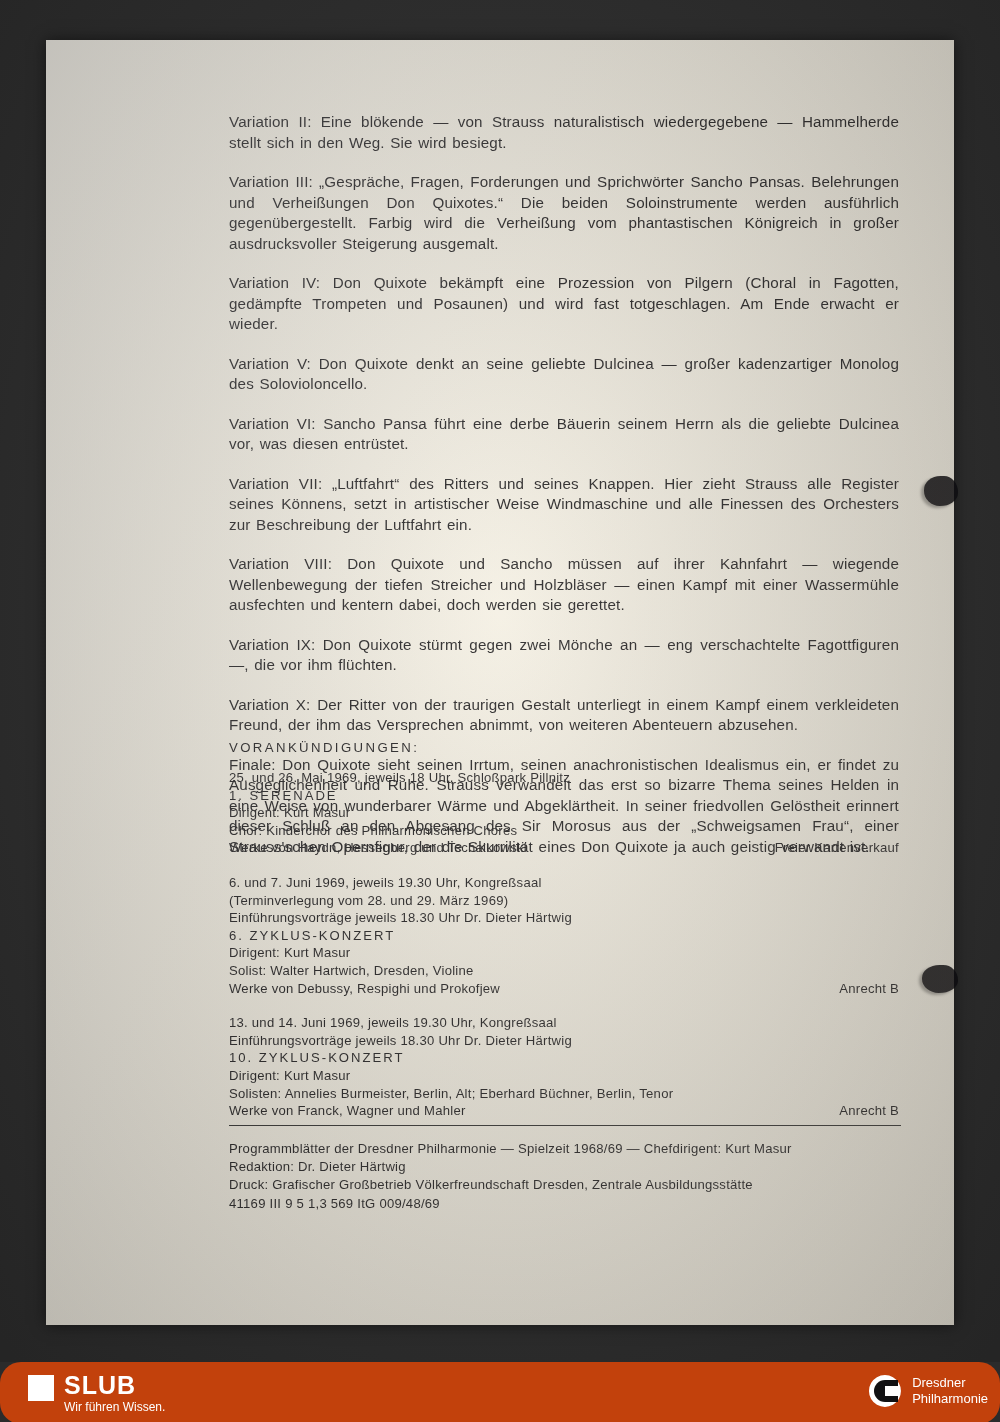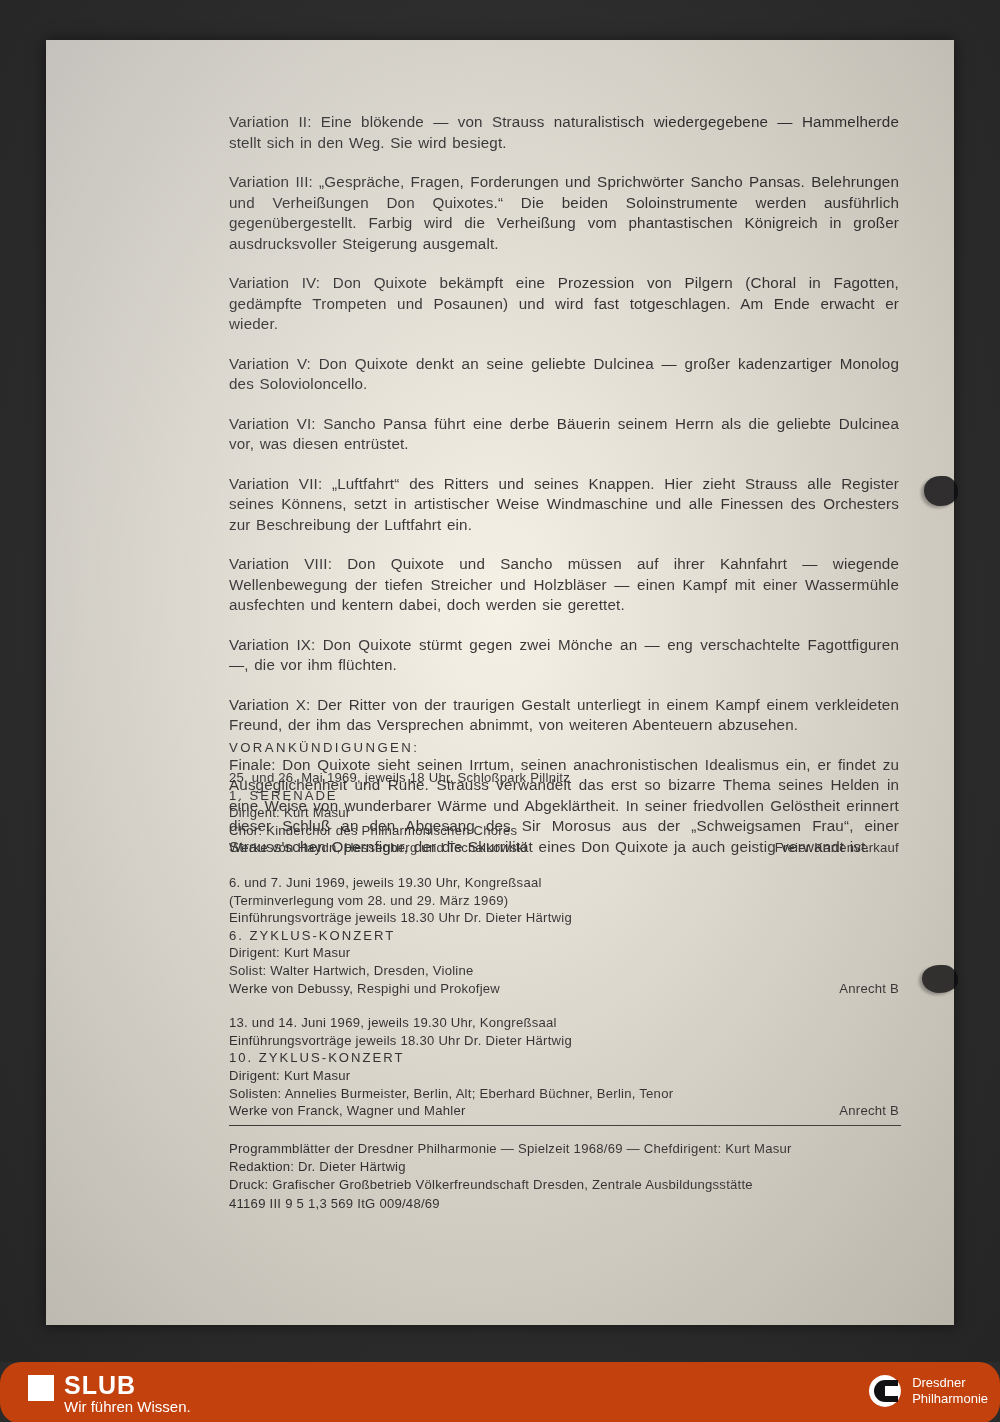--- a/index.html
+++ b/index.html
@@ -175,21 +175,21 @@
     flex-direction: column;
   }
   #slub-name {
     font-size: 25px;
     font-weight: bold;
     letter-spacing: 1px;
     line-height: 26px;
     color: #ffffff;
   }
   #slub-tag {
-    font-size: 15px;
+    font-size: 12px;
     line-height: 14px;
     color: #ffffff;
     margin-top: 2px;
   }
   #dp {
     position: absolute;
     right: 12px;
     top: 12px;
     display: flex;
     align-items: center;

